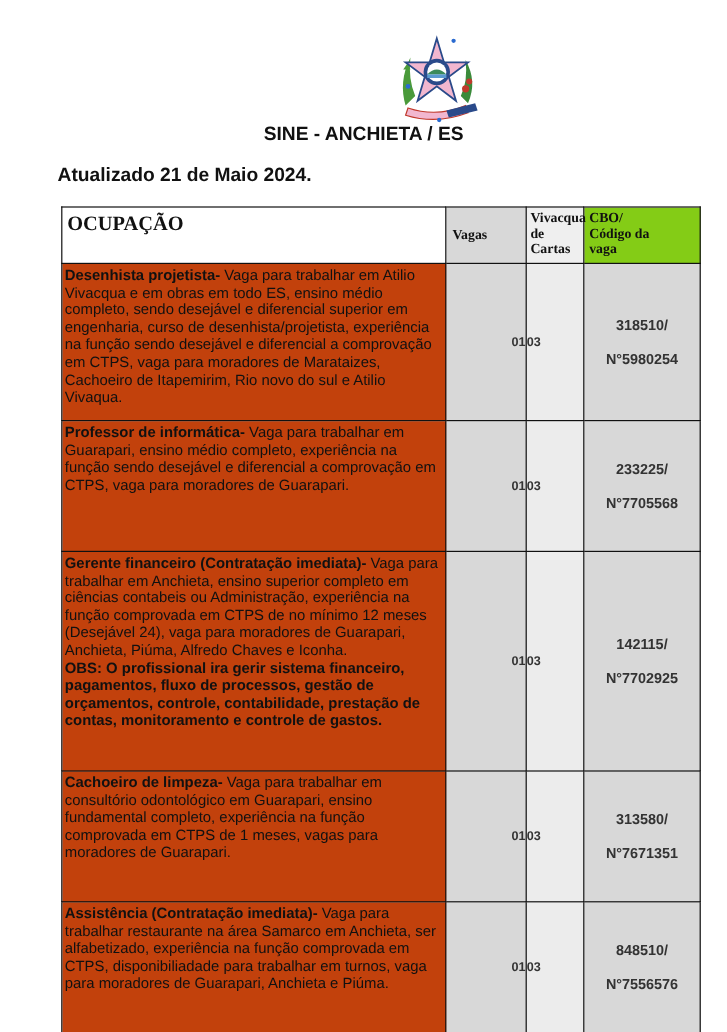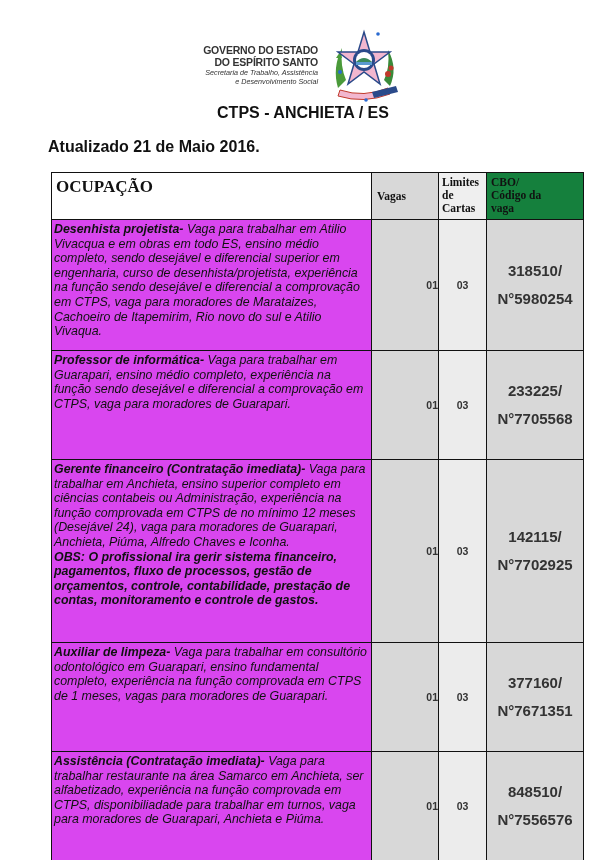--- a/index.html
+++ b/index.html
@@ -11,73 +11,67 @@
   .crest { position:absolute; left:128px; top:-2px; width:72px; height:76px; }
   .title { position:absolute; left:0; width:606px; top:104px; text-align:center; font-weight:bold; font-size:16px; color:#111; }
   .updated { position:absolute; left:48px; top:138px; font-weight:bold; font-size:16px; color:#111; }
   table.jobs { position:absolute; left:51px; top:172px; border-collapse:collapse; table-layout:fixed; width:532px; }
   table.jobs td, table.jobs th { border:1.3px solid #111; vertical-align:top; padding:0; }
   col.c1 { width:320px; } col.c2 { width:67px; } col.c3 { width:48px; } col.c4 { width:97px; }
   th { font-family:"Liberation Serif", serif; font-weight:bold; text-align:left; }
   th.occ { background:#fff; font-size:17px; padding:4px 0 0 4px !important; height:42px;margin-top:16px; }
   th.vagas { background:#d8d8d8; font-size:11.5px; vertical-align:middle !important; padding-left:5px !important;margin-left:48px; }
   th.lim { background:#efefef; font-size:11.5px; line-height:13px; padding:3px 0 0 3px !important; }
-  th.cbo { background:#15803d; font-size:11.5px; line-height:13px; padding:3px 0 0 4px !important; }
-  td.desc { font-size:12.4px; line-height:14.6px; padding:2px 2px 2px 2px !important; background:#d946ef;font-style:italic; }
+  th.cbo { background:#84cc16; font-size:11.5px; line-height:13px; padding:3px 0 0 4px !important; }
+  td.desc { font-size:12.4px; line-height:14.6px; padding:2px 2px 2px 2px !important; background:#c2410c; }
   td.desc b { font-weight:bold; }
   td.num { background:#d8d8d8; text-align:right; vertical-align:middle !important; font-weight:bold; font-size:10.5px; color:#333; }
-  td.lim { background:#ececec; text-align:center; vertical-align:middle !important; font-weight:bold; font-size:10.5px; color:#333; }
-  td.cbo { background:#d8d8d8; text-align:center; vertical-align:middle !important; font-weight:bold; font-size:15px; color:#333; line-height:28px; }
+  td.lim { background:#ececec; text-align:left; vertical-align:middle !important; font-weight:bold; font-size:10.5px; color:#333; }
+  td.cbo { background:#d8d8d8; text-align:center; vertical-align:middle !important; font-weight:bold; font-size:12px; color:#333; line-height:28px; }
   tr.r1 td { height:126px; } tr.r2 td { height:104px;margin-top:18px; } tr.r3 td { height:178px; } tr.r4 td { height:104px; } tr.r5 td { height:104px; }
 </style>
 </head>
 <body>
 
 <div class="logo-block">
-  <div class="logo-text">
-    <div class="gov1">GOVERNO DO ESTADO</div>
-    <div class="gov1">DO ESPÍRITO SANTO</div>
-    <div class="sec">Secretaria de Trabalho, Assistência</div>
-    <div class="sec">e Desenvolvimento Social</div>
-  </div>
   <svg class="crest" viewBox="0 0 72 76">
     <path d="M10 60 Q4 40 14 20 Q12 38 18 52 Z" fill="#4a9a3a"></path>
     <path d="M8 30 l4 -6 l2 6 z" fill="#4a9a3a"></path>
     <path d="M62 58 Q70 40 60 22 Q62 40 56 52 Z" fill="#3a8a3a"></path>
     <circle cx="60" cy="46" r="3" fill="#c0392b"></circle>
     <circle cx="63" cy="40" r="2.5" fill="#c0392b"></circle>
     <polygon points="36,4 42,24 62,24 46,36 52,56 36,44 20,56 26,36 10,24 30,24" fill="#f2b7cf" stroke="#2a4a8a" stroke-width="1.5"></polygon>
     <circle cx="36" cy="32" r="11" fill="#2a4a8a"></circle>
     <circle cx="36" cy="32" r="8" fill="#ffffff"></circle>
     <path d="M28 34 Q36 26 44 34 Z" fill="#3a8a5a"></path>
     <rect x="28" y="34" width="16" height="3" fill="#5a9ad0"></rect>
     <path d="M12 62 Q36 70 60 60 L62 66 Q36 76 10 68 Z" fill="#f2b7cf" stroke="#c0392b" stroke-width="1"></path>
     <path d="M44 64 L68 58 L70 64 L46 70 Z" fill="#2a4a8a"></path>
     <circle cx="12" cy="44" r="2" fill="#2a6ad0"></circle>
     <circle cx="38" cy="72" r="1.8" fill="#2a6ad0"></circle>
     <circle cx="50" cy="6" r="1.8" fill="#2a6ad0"></circle>
   </svg>
 </div>
 
-<div class="title">CTPS - ANCHIETA / ES</div>
-<div class="updated">Atualizado 21 de Maio 2016.</div>
+<div class="title">SINE - ANCHIETA / ES</div>
+<div class="updated">Atualizado 21 de Maio 2024.</div>
 
 <table class="jobs">
   <colgroup>
       <col class="c1">
       <col class="c2">
       <col class="c3">
       <col class="c4">
     </colgroup>
   <tbody>
       <tr>
     <th class="occ">OCUPAÇÃO</th>
     <th class="vagas">Vagas</th>
     <th class="lim">
-      <div>Limites</div>
+      <div>Vivacqua</div>
       <div>de</div>
       <div>Cartas</div>
     </th>
     <th class="cbo">
       <div>CBO/</div>
       <div>Código da</div>
       <div>vaga</div>
     </th>
   </tr>
   <tr class="r1">
@@ -101,25 +95,25 @@
   <tr class="r3">
     <td class="desc"><b>Gerente financeiro (Contratação imediata)-</b><span> Vaga para trabalhar em Anchieta, ensino superior completo em ciências contabeis ou Administração, experiência na função comprovada em CTPS de no mínimo 12 meses (Desejável 24), vaga para moradores de Guarapari, Anchieta, Piúma, Alfredo Chaves e Iconha.</span><br><b>OBS: O profissional ira gerir sistema financeiro, pagamentos, fluxo de processos, gestão de orçamentos, controle, contabilidade, prestação de contas, monitoramento e controle de gastos.</b></td>
     <td class="num">01</td>
     <td class="lim">03</td>
     <td class="cbo">
           <div>142115/</div>
           <div>N°7702925</div>
         </td>
   </tr>
   <tr class="r4">
-    <td class="desc"><b>Auxiliar de limpeza-</b><span> Vaga para trabalhar em consultório odontológico em Guarapari, ensino fundamental completo, experiência na função comprovada em CTPS de 1 meses, vagas para moradores de Guarapari.</span></td>
+    <td class="desc"><b>Cachoeiro de limpeza-</b><span> Vaga para trabalhar em consultório odontológico em Guarapari, ensino fundamental completo, experiência na função comprovada em CTPS de 1 meses, vagas para moradores de Guarapari.</span></td>
     <td class="num">01</td>
     <td class="lim">03</td>
     <td class="cbo">
-          <div>377160/</div>
+          <div>313580/</div>
           <div>N°7671351</div>
         </td>
   </tr>
   <tr class="r5">
     <td class="desc"><b>Assistência (Contratação imediata)-</b><span> Vaga para trabalhar restaurante na área Samarco em Anchieta, ser alfabetizado, experiência na função comprovada em CTPS, disponibiliadade para trabalhar em turnos, vaga para moradores de Guarapari, Anchieta e Piúma.</span></td>
     <td class="num">01</td>
     <td class="lim">03</td>
     <td class="cbo">
           <div>848510/</div>
           <div>N°7556576</div>

